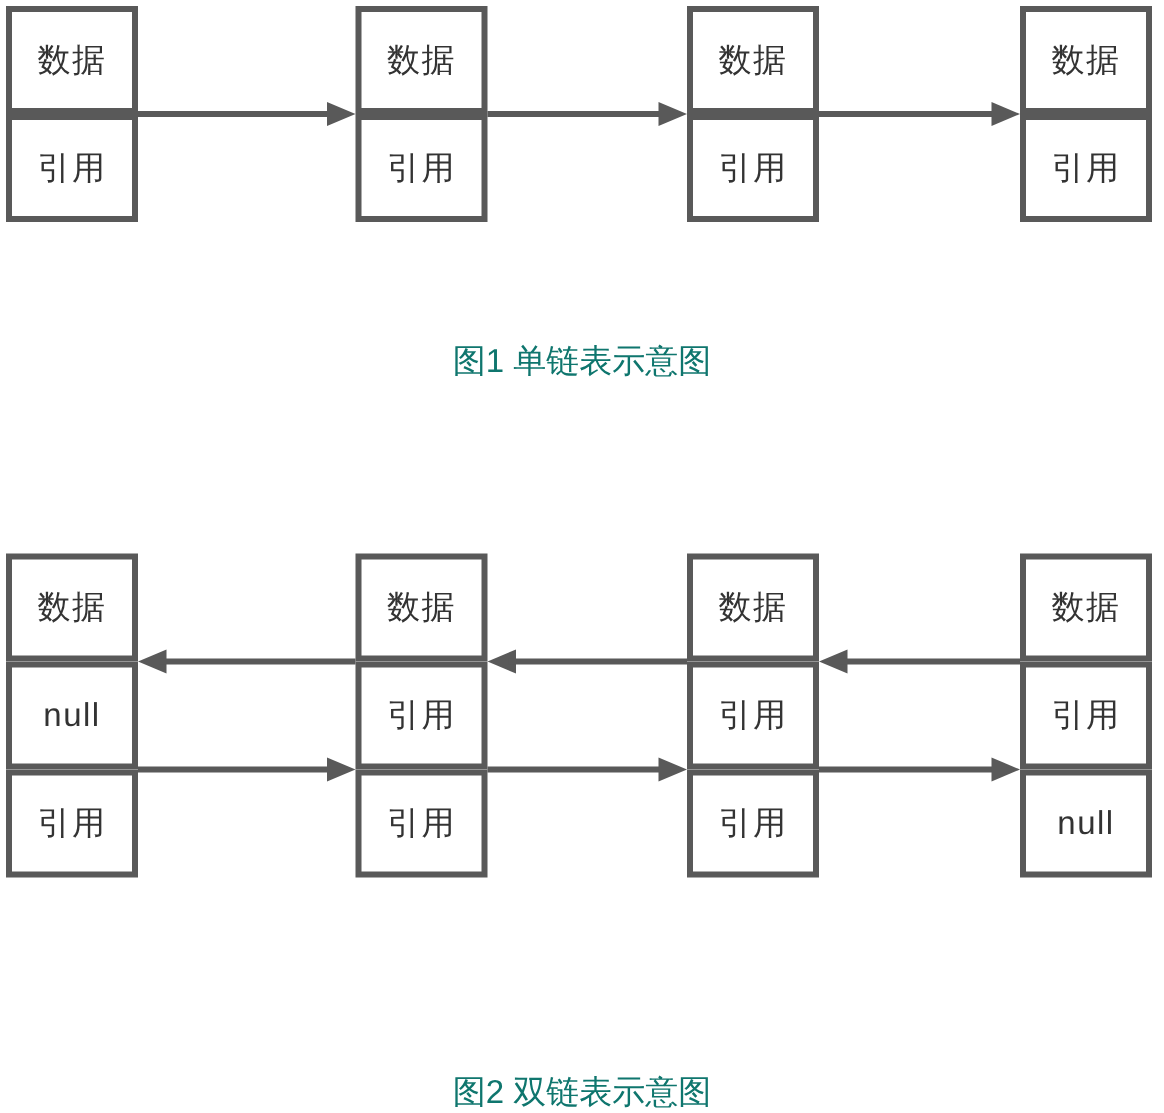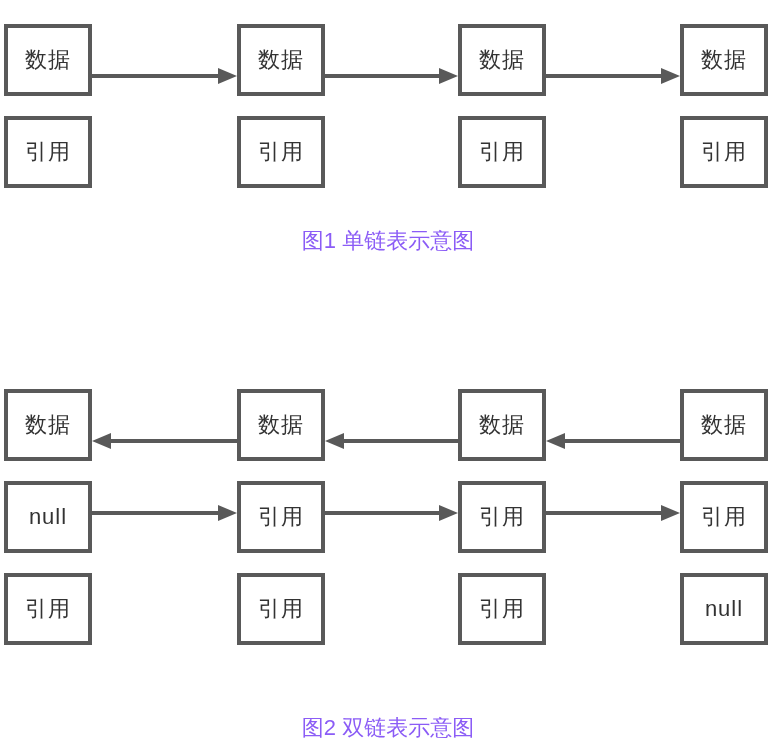--- a/index.html
+++ b/index.html
@@ -21,21 +21,20 @@
     height: 72px;
     box-sizing: border-box;
     border: 4px solid #595959;
     background: #ffffff;
     display: flex;
     align-items: center;
     justify-content: center;
     font-size: 22px;
     color: #333333;
     letter-spacing: 1px;
-    margin-top: 20px;
   }
   .arrow {
     position: absolute;
     height: 16px;
   }
   .arrow .line {
     position: absolute;
     top: 6px;
     height: 4px;
     background: #595959;
@@ -62,21 +61,21 @@
     border-bottom: 8px solid transparent;
     border-right: 19px solid #595959;
   }
   .caption {
     position: absolute;
     left: 0;
     width: 776px;
     text-align: center;
     font-size: 22px;
     font-weight: 500;
-    color: #8b5cf6;
+    color: #0f766e;
   }
   
   .col-0 { left: 4px; }
   .col-1 { left: 237px; }
   .col-2 { left: 458px; }
   .col-3 { left: 680px; }
   .fig1-node { top: 4px; }
   .fig2-node { top: 369px; }
   
   .gap-0 { left: 92px;  width: 145px; }

